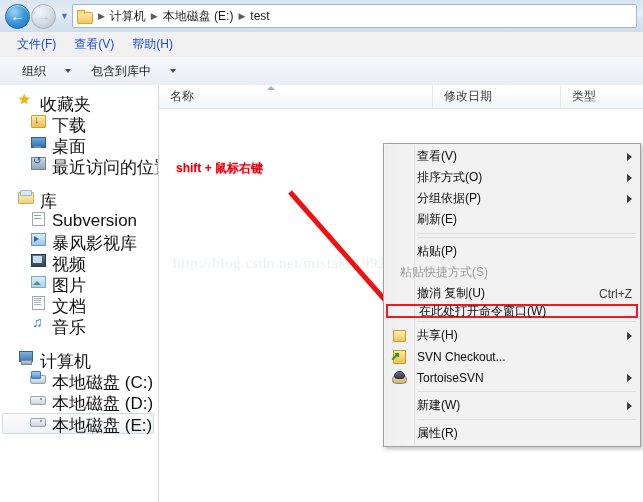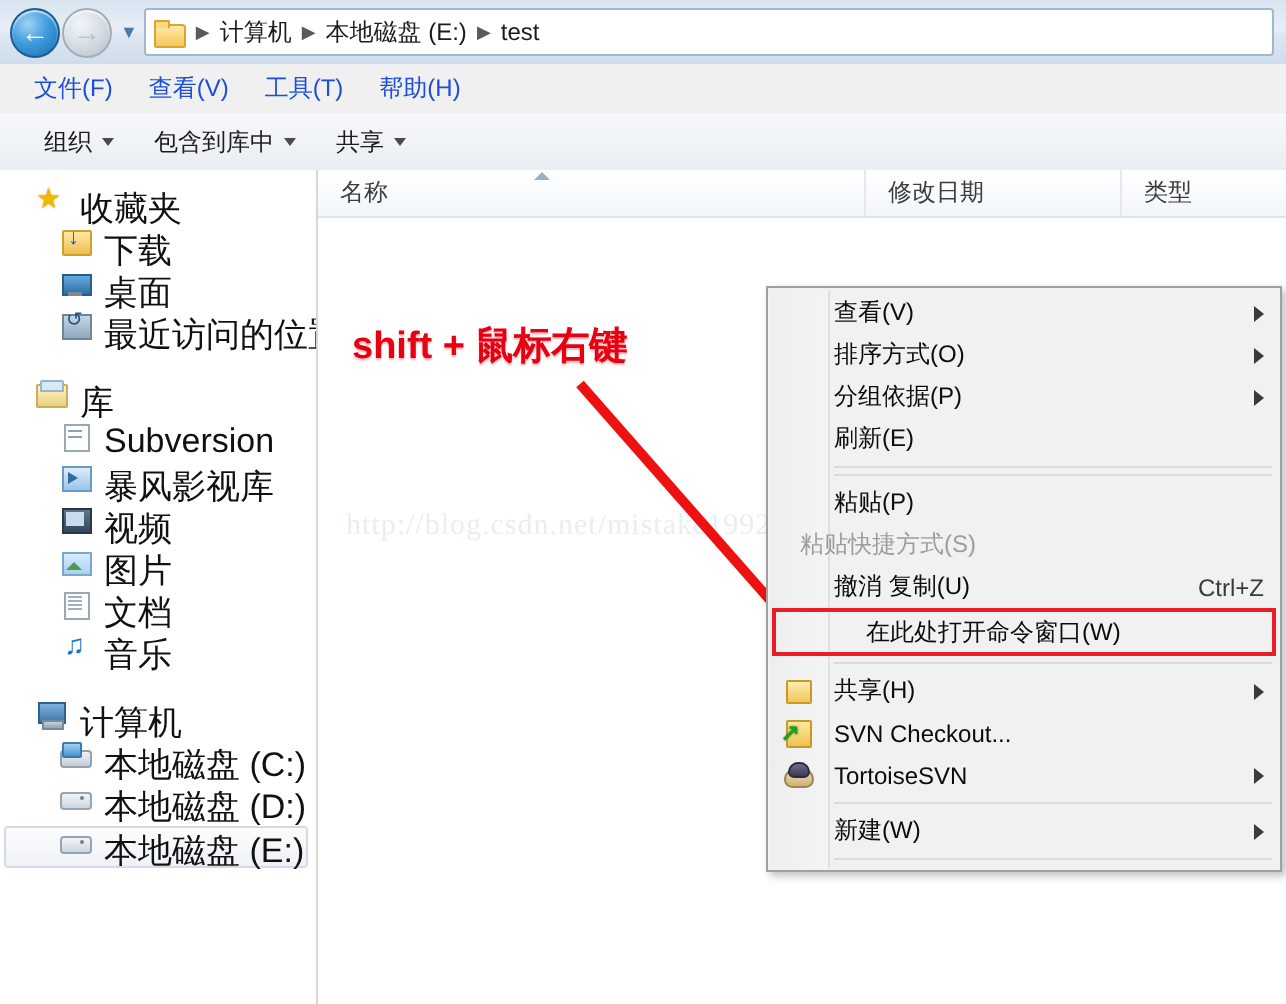--- a/index.html
+++ b/index.html
@@ -69,21 +69,21 @@
 
   
   .cmdbar{
     position:absolute;left:0;top:57px;width:643px;height:28px;
     background:linear-gradient(to bottom,#f6f8fa,#e9eef4);
     border-bottom:1px solid #c3d0dd;
     display:flex;align-items:center;padding-left:12px;
   }
   .cmdbar .ci{
     font-size:12px;color:#1c1c1c;padding:4px 10px;white-space:nowrap;
-    display:flex;align-items:center;gap:5px;
+    display:flex;align-items:center;gap:19px;
   }
   .caret{
     width:0;height:0;border-left:3.5px solid transparent;border-right:3.5px solid transparent;
     border-top:4px solid #4a4a4a;display:inline-block;
   }
 
   
   .sidebar{
     position:absolute;left:0;top:85px;width:158px;height:417px;
     background:#ffffff;border-right:1px solid #d7d7d7;
@@ -227,21 +227,21 @@
     border-bottom:4px solid #9ab0c4;
   }
   .watermark{
     position:absolute;left:14px;top:170px;font-family:"Liberation Serif","DejaVu Serif",serif;
     font-size:15px;color:#e9eef3;white-space:nowrap;letter-spacing:.5px;
   }
 
   
   .annot{
     position:absolute;left:176px;top:160px;
-    font-size:19px;font-weight:bold;color:#e60012;white-space:nowrap;
+    font-size:12px;font-weight:bold;color:#e60012;white-space:nowrap;
     text-shadow:0 1px 1px rgba(255,120,120,.55);
   }
   .arrowsvg{position:absolute;left:0;top:0;width:643px;height:502px;pointer-events:none;}
 
   
   .ctxmenu{
     position:absolute;left:383px;top:143px;width:258px;
     background:#f1f1f1;border:1px solid #a0a0a0;
     box-shadow:2px 2px 4px rgba(0,0,0,.25);
     padding:2px 0;box-sizing:border-box;
@@ -257,21 +257,21 @@
     white-space:nowrap;box-sizing:border-box;
   }
   .mitem.disabled{color:#9d9d9d;padding-left:16px;}
   .mitem .mtext{flex:1;}
   .mitem .macc{color:#3a3a3a;font-size:12px;padding-left:10px;}
   .mitem .marrow{
     width:0;height:0;border-top:4px solid transparent;border-bottom:4px solid transparent;
     border-left:5px solid #3a3a3a;margin-left:8px;
   }
   .mitem.highlight{
-    border:2px solid #ec1c24;height:24px;margin:0 2px;padding-left:45px;
+    border:2px solid #ec1c24;height:14px;margin:0 2px;padding-left:31px;
     box-sizing:border-box;
   }
   .msep{height:1px;background:#dcdcdc;margin:3px 4px 3px 33px;}
   .micon{
     position:absolute;left:7px;top:3px;width:16px;height:15px;
   }
   .micon.svnco:before{
     content:"";position:absolute;left:2px;top:1px;width:11px;height:12px;
     background:linear-gradient(to bottom,#ffe9a0,#edc24e);border:1px solid #c79a28;border-radius:1px;
   }
@@ -312,35 +312,30 @@
       <span class="crumbsep">▶</span>
       <span class="crumb">本地磁盘 (E:)</span>
       <span class="crumbsep">▶</span>
       <span class="crumb">test</span>
     </div>
   </div>
 
   <div class="menubar" id="menubar">
       <div class="mi">文件(F)</div>
       <div class="mi">查看(V)</div>
-      <div class="mi">工具(T)</div>
       <div class="mi">帮助(H)</div>
     </div>
 
   <div class="cmdbar" id="cmdbar">
       <div class="ci">
         <span>组织</span>
         <span class="caret"></span>
       </div>
       <div class="ci">
         <span>包含到库中</span>
-        <span class="caret"></span>
-      </div>
-      <div class="ci">
-        <span>共享</span>
         <span class="caret"></span>
       </div>
     </div>
 
   <div class="sidebar" id="sidebar">
       <div class="navrow">
         <span class="ico ico-star"></span>
         <span class="lbl">收藏夹</span>
       </div>
       <div class="navrow child">
@@ -474,15 +469,18 @@
         <span class="micon turtle"></span>
         <span class="mtext">TortoiseSVN</span>
         <span class="marrow"></span>
       </div>
       <div class="msep"></div>
       <div class="mitem">
         <span class="mtext">新建(W)</span>
         <span class="marrow"></span>
       </div>
       <div class="msep"></div>
+      <div class="mitem">
+        <span class="mtext">属性(R)</span>
+      </div>
     </div>
 
 </div>
 
 </body></html>

